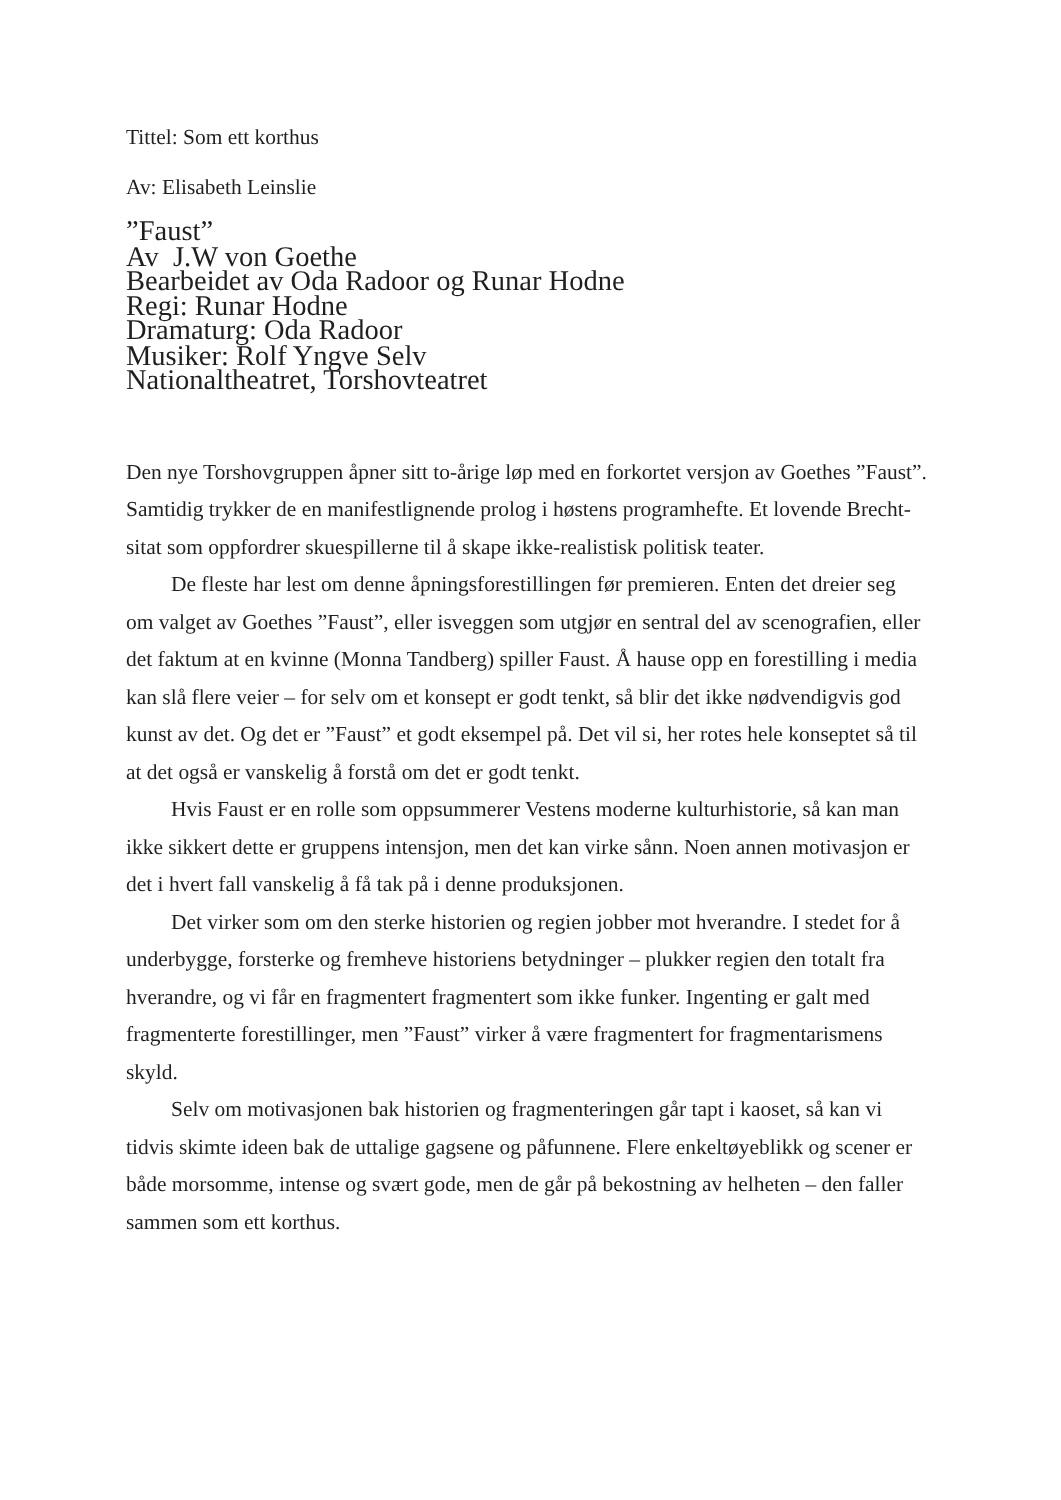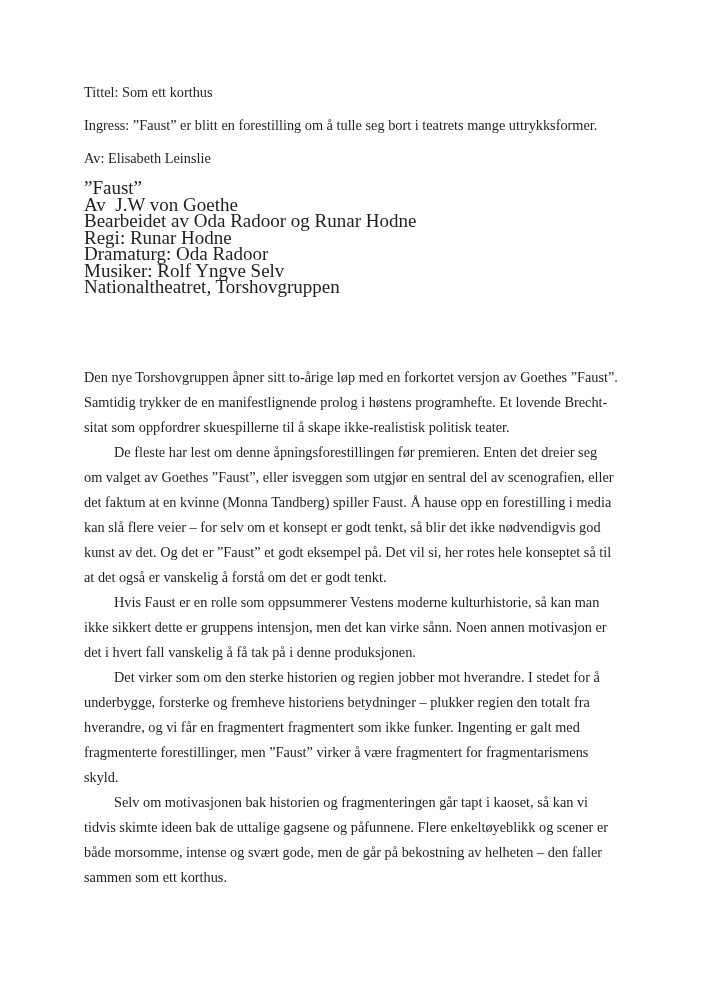--- a/index.html
+++ b/index.html
@@ -30,21 +30,21 @@
   }
   .credits {
     margin: 0;
   }
   .credit-line {
     font-size: 19px;
     line-height: 16.5px;
     white-space: pre;
   }
   .body-text {
-    margin-top: 69px;
+    margin-top: 40px;
   }
   .para {
     margin: 0;
     padding: 0;
   }
   .line {
     display: block;
     font-size: 14.3px;
     line-height: 25px;
     white-space: pre;
@@ -52,30 +52,29 @@
   .line.indent {
     padding-left: 30px;
   }
 </style>
 </head>
 <body>
 
 <div class="page" style="background: rgb(255, 255, 255); color: rgb(31, 31, 31);">
   <div class="content">
     <p class="meta-line">Tittel: Som ett korthus</p>
-    <p class="meta-line">Ingress: ”Faust” er blitt en forestilling om å tulle seg bort i teatrets mange uttrykksformer.</p>
     <p class="meta-line byline">Av: Elisabeth Leinslie</p>
     <div class="credits">
         <div class="credit-line">”Faust”</div>
         <div class="credit-line">Av  J.W von Goethe</div>
         <div class="credit-line">Bearbeidet av Oda Radoor og Runar Hodne</div>
         <div class="credit-line">Regi: Runar Hodne</div>
         <div class="credit-line">Dramaturg: Oda Radoor</div>
         <div class="credit-line">Musiker: Rolf Yngve Selv</div>
-        <div class="credit-line">Nationaltheatret, Torshovgruppen</div>
+        <div class="credit-line">Nationaltheatret, Torshovteatret</div>
       </div>
     <div class="body-text">
         <p class="para">
           <span class="line">Den nye Torshovgruppen åpner sitt to-årige løp med en forkortet versjon av Goethes ”Faust”.</span>
           <span class="line">Samtidig trykker de en manifestlignende prolog i høstens programhefte. Et lovende Brecht-</span>
           <span class="line">sitat som oppfordrer skuespillerne til å skape ikke-realistisk politisk teater.</span>
         </p>
         <p class="para">
           <span class="line indent">De fleste har lest om denne åpningsforestillingen før premieren. Enten det dreier seg</span>
           <span class="line">om valget av Goethes ”Faust”, eller isveggen som utgjør en sentral del av scenografien, eller</span>

